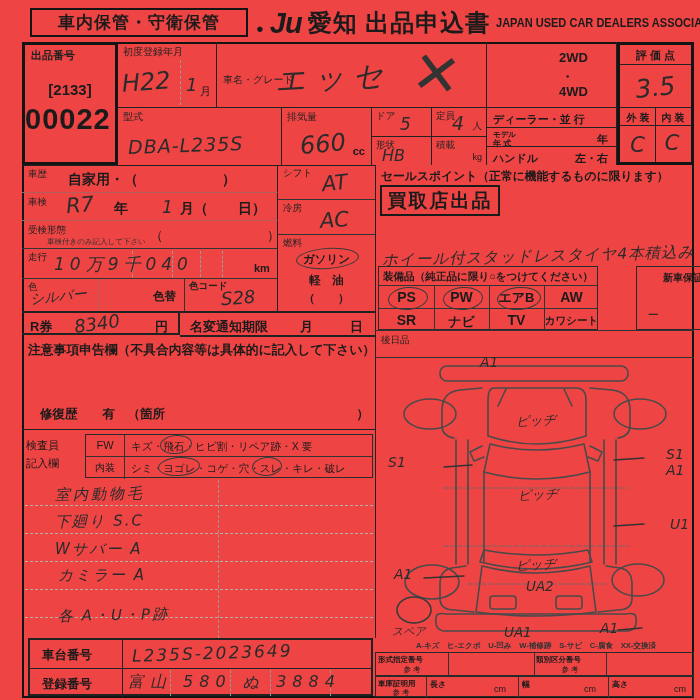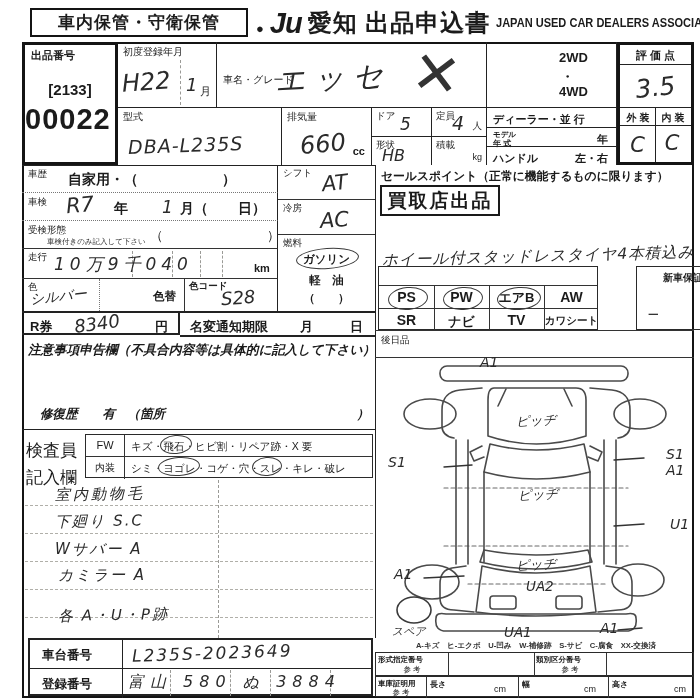--- a/index.html
+++ b/index.html
@@ -1,17 +1,17 @@
 <!DOCTYPE html>
 <html><head>
 <meta charset="utf-8">
 <style>
   html,body{margin:0;padding:0;}
   body{width:700px;height:700px;background:#e9e8e4;font-family:"Liberation Sans",sans-serif;}
-  #page{position:relative;width:700px;height:700px;background:#ffffff;overflow:hidden;color:#1b1b1b;}
+  #page{position:relative;width:700px;height:700px;background:#ef4444;overflow:hidden;color:#1b1b1b;}
   .cell,.abs{position:absolute;box-sizing:border-box;}
   .lbl{font-size:10px;line-height:1;color:#222;}
   .b{font-weight:bold;}
   .hand{font-family:"DejaVu Sans",sans-serif;font-style:italic;color:#2b2b2b;}
   .oval{position:absolute;border:1.6px solid #3a3a3a;border-radius:50%;}
   .dotv{position:absolute;border-left:1px dashed #9a9a96;}
   .doth{position:absolute;border-top:1px dashed #b0afa9;}
   .thin{border:1.2px solid #2a2a2a;}
   svg{display:block;}
 </style>
@@ -175,27 +175,27 @@
     <div class="b" style="position:absolute;left:8px;top:5px;font-size:13px;">R券</div>
     <div class="hand" style="position:absolute;left:52px;top:0px;font-size:18px;transform:rotate(-8deg);">8340</div>
     <div class="b" style="position:absolute;right:10px;top:5px;font-size:13px;">円</div>
   </div>
   <div class="cell" style="left:180px;top:311px;width:195px;height:26px;border-top:2px solid #222;border-bottom:2px solid #222;">
     <div class="b" style="position:absolute;left:10px;top:5px;font-size:13px;">名変通知期限</div>
     <div class="b" style="position:absolute;right:62px;top:5px;font-size:13px;">月</div>
     <div class="b" style="position:absolute;right:12px;top:5px;font-size:13px;">日</div>
   </div>
 
-  <div class="cell" style="left:22px;top:337px;width:353px;height:93px;border-bottom:1.5px solid #222;font-style:italic;">
+  <div class="cell" style="left:22px;top:337px;width:353px;height:93px;border-bottom:1.5px solid #222;">
     <div class="b" style="position:absolute;left:6px;top:5px;font-size:12.8px;white-space:nowrap;">注意事項申告欄（不具合内容等は具体的に記入して下さい）</div>
     <div class="b" style="position:absolute;left:18px;bottom:6px;font-size:12.5px;">修復歴　　有　（箇所</div>
     <div class="b" style="position:absolute;right:6px;bottom:6px;font-size:12.5px;">）</div>
   </div>
 
-  <div class="abs" style="left:26px;top:437px;font-size:17px;line-height:1.6;">
+  <div class="abs" style="left:26px;top:437px;font-size:11px;line-height:1.6;">
     <div>検査員</div>
     <div>記入欄</div>
   </div>
   <div class="cell thin" style="left:85px;top:434px;width:288px;height:44px;">
     <div class="abs" style="left:0;right:0;top:21px;border-top:1px solid #333;"></div>
     <div class="abs" style="left:38px;top:0;height:44px;border-left:1px solid #333;"></div>
     <div style="position:absolute;left:0;width:38px;top:4px;text-align:center;font-size:11px;">FW</div>
     <div style="position:absolute;left:45px;top:4.5px;font-size:10.6px;white-space:nowrap;">キズ・飛石・ヒビ割・リペア跡・X 要</div>
     <div style="position:absolute;left:0;width:38px;top:26px;text-align:center;font-size:10px;">内装</div>
     <div style="position:absolute;left:45px;top:26.5px;font-size:10.6px;white-space:nowrap;">シミ・ヨゴレ・コゲ・穴・スレ・キレ・破レ</div>
@@ -229,20 +229,21 @@
     <div class="hand" style="position:absolute;left:98px;top:32px;font-size:16px;letter-spacing:6px;white-space:nowrap;">富山  580 ぬ 3884</div>
   </div>
 
   <div style="position:absolute;left:381px;top:169px;font-size:11.8px;font-weight:bold;white-space:nowrap;">セールスポイント（正常に機能するものに限ります）</div>
   <div class="abs" style="left:380px;top:185px;width:120px;height:31px;border:2.5px solid #1a1a1a;display:flex;align-items:center;justify-content:center;">
     <span class="b" style="font-size:19px;letter-spacing:2px;">買取店出品</span>
   </div>
   <div class="hand" style="position:absolute;left:382px;top:246px;font-size:15.5px;letter-spacing:1px;transform:rotate(-1.5deg);white-space:nowrap;">ホイール付スタッドレスタイヤ4本積込み</div>
 
   <div class="cell thin" style="left:378px;top:266px;width:220px;height:64px;">
+    <div style="position:absolute;left:0;right:0;top:3px;text-align:center;font-size:10.6px;font-weight:bold;white-space:nowrap;">装備品（純正品に限り○をつけてください）</div>
     <div class="abs" style="left:0;right:0;top:18px;border-top:1.2px solid #333;"></div>
     <div class="abs" style="left:0;right:0;top:41px;border-top:1.2px solid #333;"></div>
     <div class="abs" style="left:55px;top:18px;height:46px;border-left:1.2px solid #333;"></div>
     <div class="abs" style="left:110px;top:18px;height:46px;border-left:1.2px solid #333;"></div>
     <div class="abs" style="left:165px;top:18px;height:46px;border-left:1.2px solid #333;"></div>
     <div class="b" style="position:absolute;left:0;width:55px;top:22px;text-align:center;font-size:14px;">PS</div>
     <div class="b" style="position:absolute;left:55px;width:55px;top:22px;text-align:center;font-size:14px;">PW</div>
     <div class="b" style="position:absolute;left:110px;width:55px;top:22px;text-align:center;font-size:13px;">エアB</div>
     <div class="b" style="position:absolute;left:165px;width:55px;top:22px;text-align:center;font-size:14px;">AW</div>
     <div class="b" style="position:absolute;left:0;width:55px;top:45px;text-align:center;font-size:14px;">SR</div>

